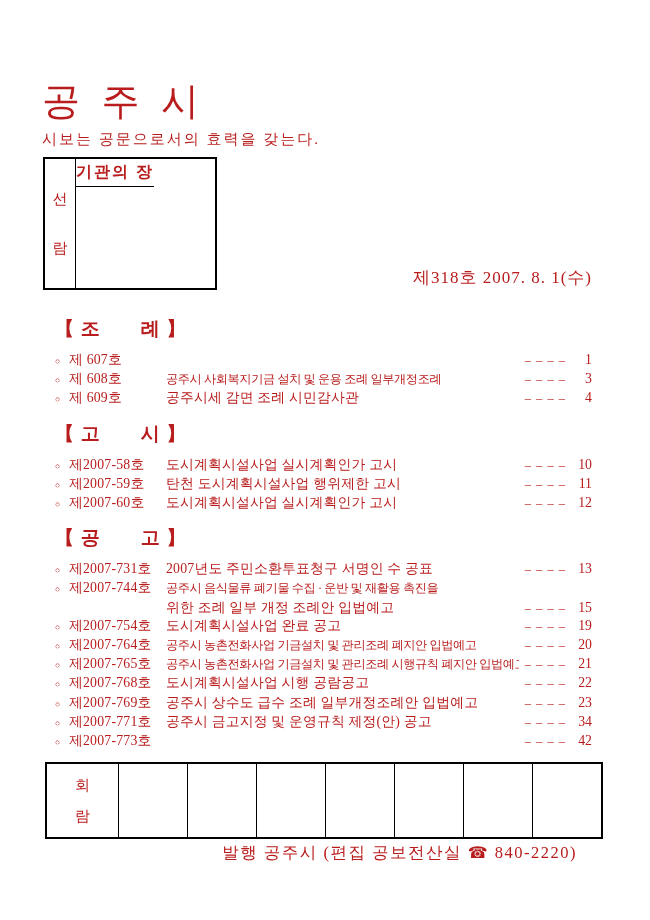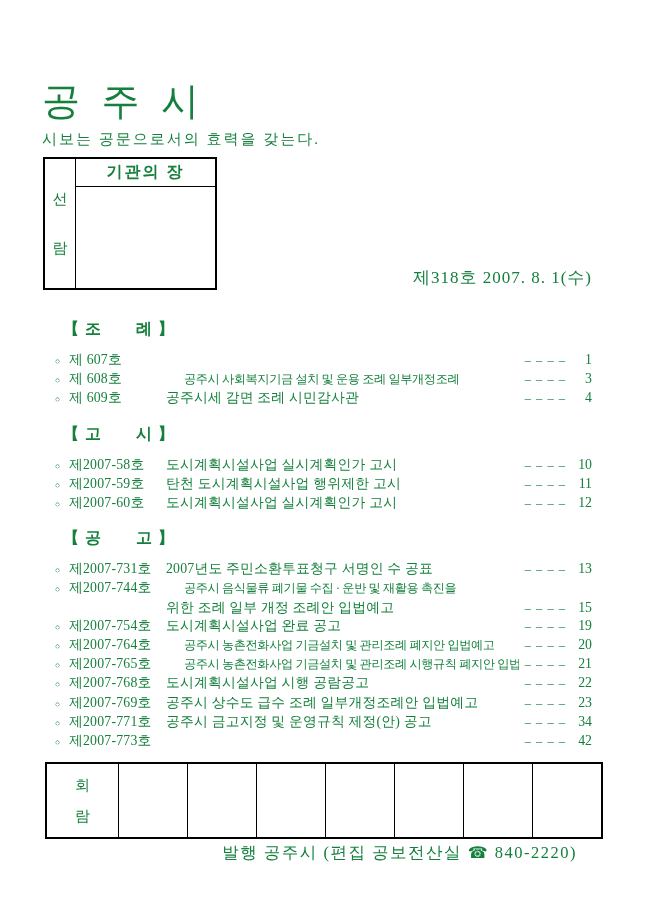--- a/index.html
+++ b/index.html
@@ -1,20 +1,20 @@
 <!DOCTYPE html>
 <html><head>
 <meta charset="utf-8">
 <style>
   html, body { margin: 0; padding: 0; background: #ffffff; }
   .page {
     position: relative;
     width: 650px; height: 920px;
     background: #ffffff;
-    color: #15803d;
+    color: #b91c1c;
     font-family: "Liberation Serif", "DejaVu Serif", serif;
     overflow: hidden;
   }
 
   
   .title {
     position: absolute; left: 42px; top: 80px;
     font-size: 38px; line-height: 42px;
     letter-spacing: 6px; font-weight: 500;
     white-space: nowrap;
@@ -30,51 +30,51 @@
     width: 174px; height: 133px;
     border: 2px solid #000; box-sizing: border-box;
     display: flex;
   }
   .seonram-side {
     width: 30px; border-right: 1.5px solid #000;
     display: flex; flex-direction: column; align-items: center;
     justify-content: center; gap: 30px;
     font-size: 15px;
   }
-  .seonram-main { flex: 1; display: flex; flex-direction: column; }
+  .seonram-main { flex: 1; display: flex; flex-direction: row; }
   .seonram-header {
     height: 27px; border-bottom: 1.5px solid #000;
     display: flex; align-items: center; justify-content: center;
     font-size: 16px; font-weight: 700; letter-spacing: 2px;
   }
   .seonram-space { flex: 1; }
 
   
   .issue-line {
     position: absolute; top: 266px; right: 58px;
     font-size: 17px; letter-spacing: 1px; white-space: nowrap;
   }
 
   
   .toc { position: absolute; left: 55px; top: 318px; width: 537px; }
   .toc-section-header {
-    font-size: 16px; font-weight: 700;
-    line-height: 21px; margin: 0 0 12px 8px;
+    font-size: 19px; font-weight: 700;
+    line-height: 21px; margin: 0 0 12px 0;
     letter-spacing: 1px; white-space: nowrap;
   }
   .toc-section + .toc-section .toc-section-header { margin-top: 14px; }
   .toc-row {
     display: flex; align-items: baseline;
     line-height: 17.2px; font-size: 13.8px;
     white-space: nowrap;
   }
   .marker { flex: 0 0 14px; font-size: 8.5px; }
   .no { flex: 0 0 97px; letter-spacing: 0.2px; }
   .toc-title { flex: 0 1 auto; min-width: 0; overflow: hidden; letter-spacing: 0.2px; }
-  .toc-title.compact { font-size: 12.2px; letter-spacing: -0.4px; margin-left: 18px; }
+  .toc-title.compact { font-size: 12.2px; letter-spacing: -0.4px; }
   .dashes { margin-left: auto; padding-left: 6px; font-size: 12.5px; letter-spacing: 1px; }
   .pg { flex: 0 0 26px; text-align: right; }
 
   
   .circulation-box {
     position: absolute; left: 45px; top: 762px;
     width: 558px; height: 77px;
     border: 2px solid #000; box-sizing: border-box;
     display: flex;
   }

